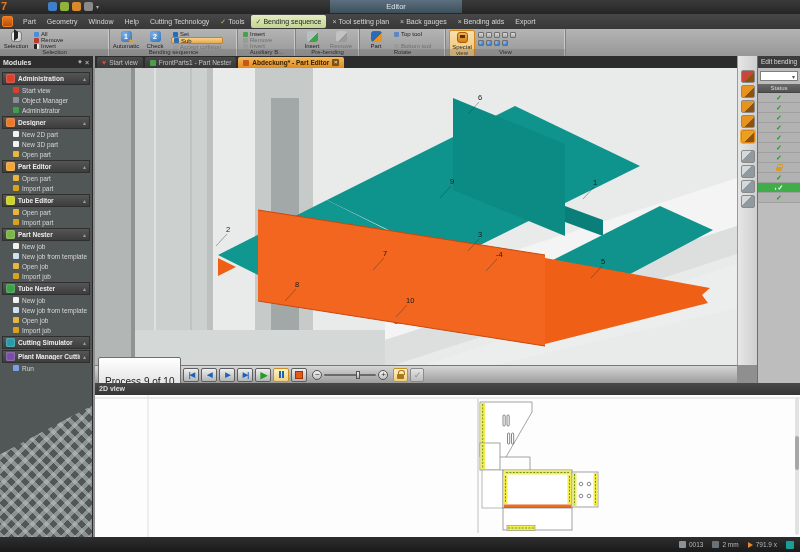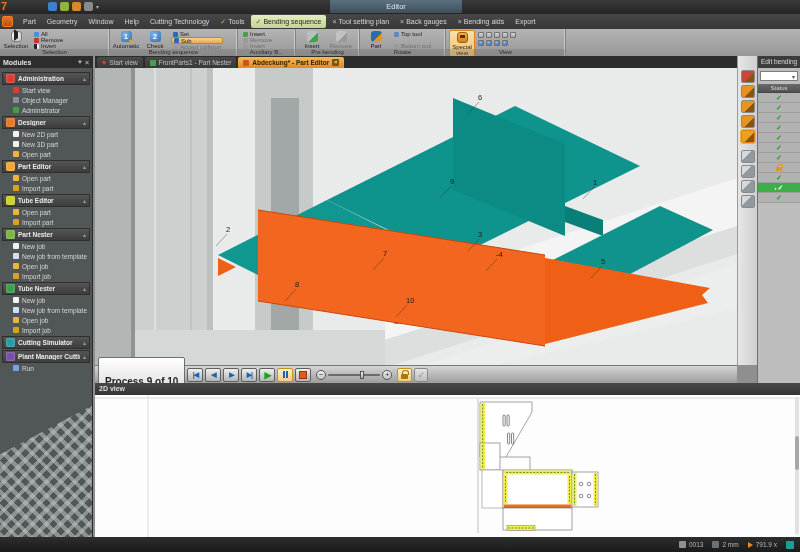--- a/index.html
+++ b/index.html
@@ -92,21 +92,21 @@
   .prow{height:10px;display:flex;align-items:center;justify-content:center;background:#b2b2b2;border-bottom:1px solid #9f9f9f;font-size:7px;gap:1px;}
   .prow .chk{color:#18a018;font-weight:bold;line-height:10px;}
   .prow.current{background:#3fae49;}
   .prow.current .chk{color:#fff;}
   .prow .cur-arrow{color:#fff;font-size:6px;font-weight:bold;}
   .locksm{width:6px;height:4px;background:#d79b2a;border-radius:1px;position:relative;margin-top:3px;}
   .locksm:before{content:"";position:absolute;top:-3px;left:1px;width:4px;height:3px;border:1px solid #d79b2a;border-bottom:none;border-radius:2px 2px 0 0;}
 
   
   .processbar{position:absolute;left:95px;top:365px;width:642px;height:18px;background:linear-gradient(#d6d6d6,#9c9c9c);border-top:1px solid #777;display:flex;align-items:center;padding-left:3px;gap:2px;}
-  .proc-label{background:linear-gradient(#ffffff,#dcdcdc);border:1px solid #6f6f6f;border-radius:2px;font-size:10px;font-weight:bold;color:#1d1d1d;padding:17px 6px;height:14px;line-height:13px;white-space:nowrap;}
+  .proc-label{background:linear-gradient(#ffffff,#dcdcdc);border:1px solid #6f6f6f;border-radius:2px;font-size:10px;font-weight:normal;color:#1d1d1d;padding:17px 6px;height:14px;line-height:13px;white-space:nowrap;}
   .pbtn{width:16px;height:14px;border:1px solid #5f5f5f;border-radius:2px;background:linear-gradient(#efefef,#b4b4b4);display:flex;align-items:center;justify-content:center;font-size:7px;letter-spacing:-1px;color:#1a62b8;font-weight:bold;flex:none;}
   .pbtn.play{color:#1f9e1f;font-size:9px;}
   .pbtn.activep{background:linear-gradient(#fdf2c8,#f3cf7e);border-color:#c89020;}
   .pbtn .bars{display:flex;gap:1.5px;}
   .pbtn .bars i{display:block;width:2px;height:7px;background:#1a62b8;}
   .pbtn .stopsq{width:8px;height:8px;background:#e05a1a;border:1px solid #9a3808;}
   .sliderwrap{display:flex;align-items:center;gap:2px;margin-left:3px;}
   .scirc{width:10px;height:10px;border:1px solid #555;border-radius:50%;background:linear-gradient(#f2f2f2,#c2c2c2);font-size:8px;line-height:8px;text-align:center;color:#333;}
   .strack{width:52px;height:2px;background:#6a6a6a;position:relative;border-radius:1px;}
   .sthumb{position:absolute;left:60%;top:-3px;width:4px;height:8px;background:linear-gradient(#f0f0f0,#b0b0b0);border:1px solid #555;}

